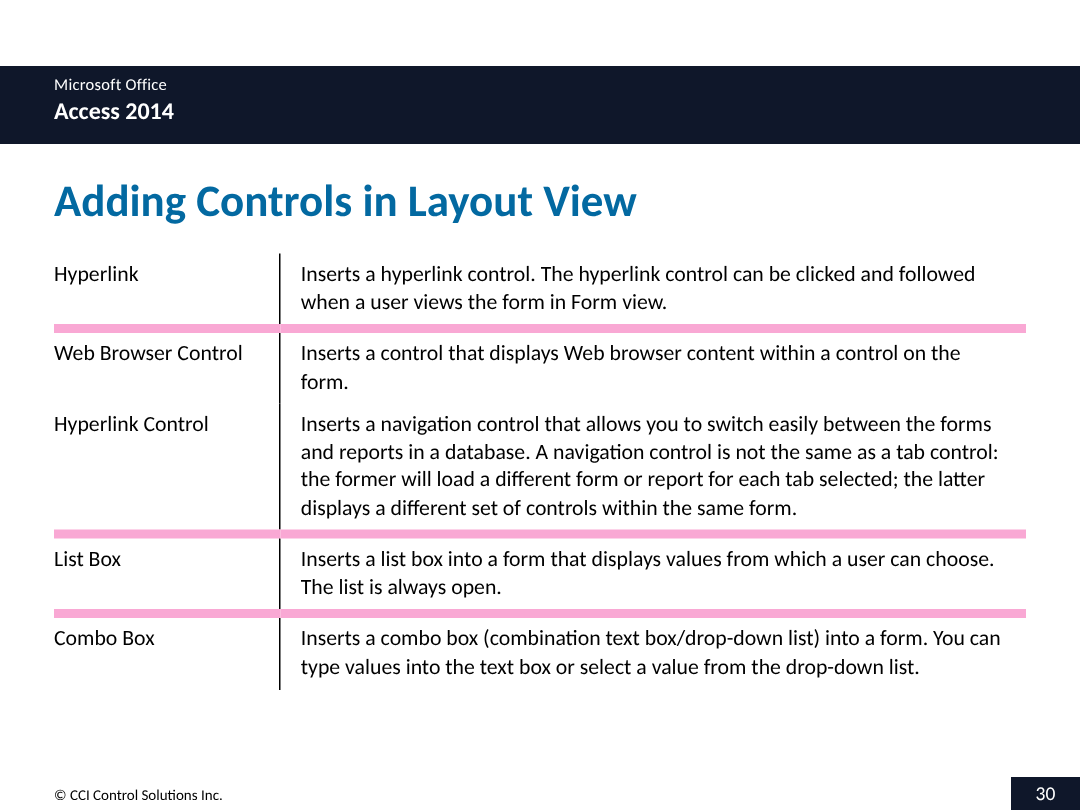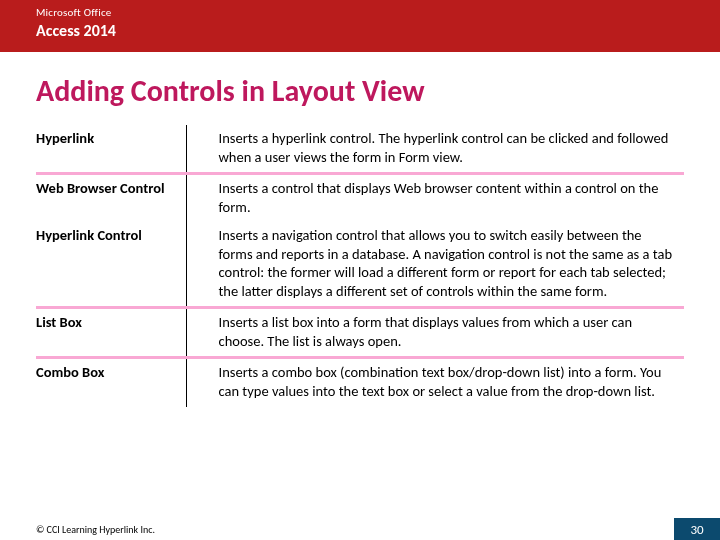--- a/index.html
+++ b/index.html
@@ -7,84 +7,85 @@
     width: 720px;
     height: 540px;
     font-family: "Segoe UI", Calibri, Arial, sans-serif;
     background: #fff;
     position: relative;
     overflow: hidden;
   }
   .header-band {
     width: 100%;
     height: 52px;
-    background: #b91c1c;
+    background: #0f172a;
     color: #fff;
     padding: 6px 0 0 36px;
+    margin-top: 44px;
   }
   .header-top {
     font-size: 11px;
     font-weight: 400;
     letter-spacing: 0.2px;
   }
   .header-bottom {
     font-size: 16px;
     font-weight: 700;
     margin-top: 2px;
   }
   .content {
     padding: 20px 36px 0 36px;
   }
   .page-title {
     font-size: 30px;
     font-weight: 700;
-    color: #be185d;
+    color: #0369a1;
     margin-bottom: 16px;
   }
   table.controls {
     border-collapse: collapse;
     width: 100%;
     table-layout: fixed;
   }
   table.controls col.left { width: 150px; }
   table.controls td {
     vertical-align: top;
     padding: 4px 10px 6px 0;
     font-size: 14.5px;
     line-height: 1.28;
     color: #000;
   }
   table.controls td.term {
-    font-weight: 700;
+    font-weight: 400;
     border-right: 1px solid #000;
     padding-right: 14px;
   }
   table.controls td.desc {
-    padding-left: 32px;
+    padding-left: 14px;
   }
   table.controls tr.hr td {
-    border-top: 3px solid #f9a8d4;
+    border-top: 6px solid #f9a8d4;
   }
   .footer {
     position: absolute;
     left: 0;
     right: 0;
     bottom: 0;
     height: 22px;
     display: flex;
     align-items: center;
   }
   .footer-left {
     font-size: 10px;
     color: #000;
     padding-left: 36px;
     flex: 1;
   }
   .footer-pagenum {
-    background: #0c4a6e;
+    background: #0f172a;
     color: #fff;
     width: 46px;
     height: 22px;
     display: flex;
     align-items: center;
     justify-content: center;
     font-size: 13px;
   }
 </style>
 </head>
@@ -122,15 +123,15 @@
       </tr>
       <tr class="hr">
         <td class="term">Combo Box</td>
         <td class="desc">Inserts a combo box (combination text box/drop-down list) into a form. You can type values into the text box or select a value from the drop-down list.</td>
       </tr>
     </tbody>
   </table>
 </div>
 
 <div class="footer">
-  <div class="footer-left">© CCI Learning Hyperlink Inc.</div>
+  <div class="footer-left">© CCI Control Solutions Inc.</div>
   <div class="footer-pagenum">30</div>
 </div>
 
 </body></html>

